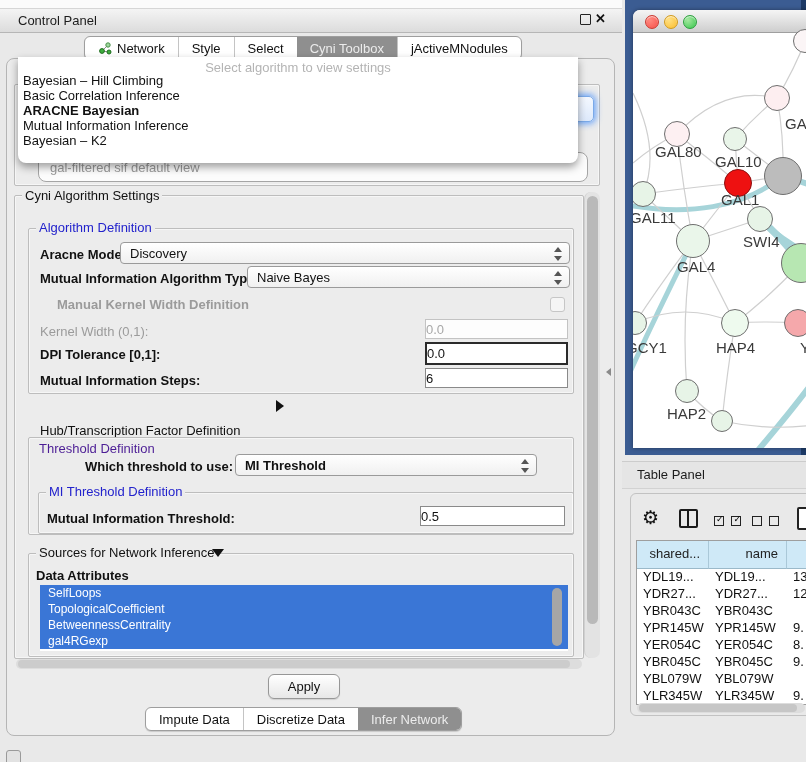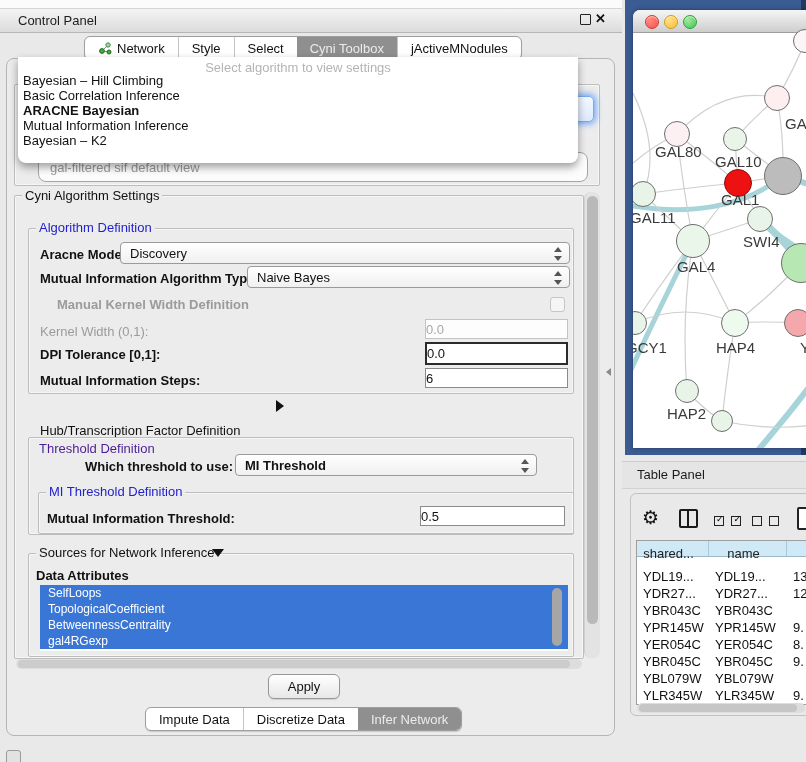--- a/index.html
+++ b/index.html
@@ -60,21 +60,21 @@
   .tl{position:absolute;top:5px;width:12px;height:12px;border-radius:50%;box-shadow:inset 0 1px 1px rgba(255,255,255,.7);}
   .canvas{position:absolute;left:0;top:23px;width:180px;height:415px;background:#fff;}
   .node{position:absolute;border-radius:50%;border:1px solid #6e6e6e;box-sizing:border-box;}
   .nlabel{position:absolute;font-size:15px;color:#3a3a3a;white-space:nowrap;}
 
   
   .tp-titlebar{left:622px;top:461px;width:184px;height:26px;background:#e5e5e5;border-top:1px solid #cccccc;border-bottom:1px solid #d2d2d2;}
   .tp-title{left:637px;top:467px;font-size:13px;color:#1c1c1c;}
   .tp-box{left:630px;top:493px;width:182px;height:221px;background:#e9e9e9;border:1px solid #c2c2c2;border-radius:6px;}
   .tbl{left:636px;top:540px;width:170px;height:163px;background:#fff;border:1px solid #9e9e9e;border-right:none;overflow:hidden;}
-  .th{position:absolute;top:0;height:16px;background:#cfe9f7;border-right:1px solid #aac8d8;border-bottom:1px solid #9bb9c9;box-sizing:border-box;font-size:13px;color:#222;text-align:center;padding:5px 8px 0 0;}
+  .th{position:absolute;top:0;height:28px;background:#cfe9f7;border-right:1px solid #aac8d8;border-bottom:1px solid #9bb9c9;box-sizing:border-box;font-size:13px;color:#222;text-align:right;padding:5px 8px 0 0;}
   .td{position:absolute;font-size:13px;color:#111;white-space:nowrap;}
 
   .hscroll{background:#dddddd;border-radius:6px;}
 </style>
 </head>
 <body>
 
 <div class="screen">
 
   <div class="abs cp-topstrip"></div>

